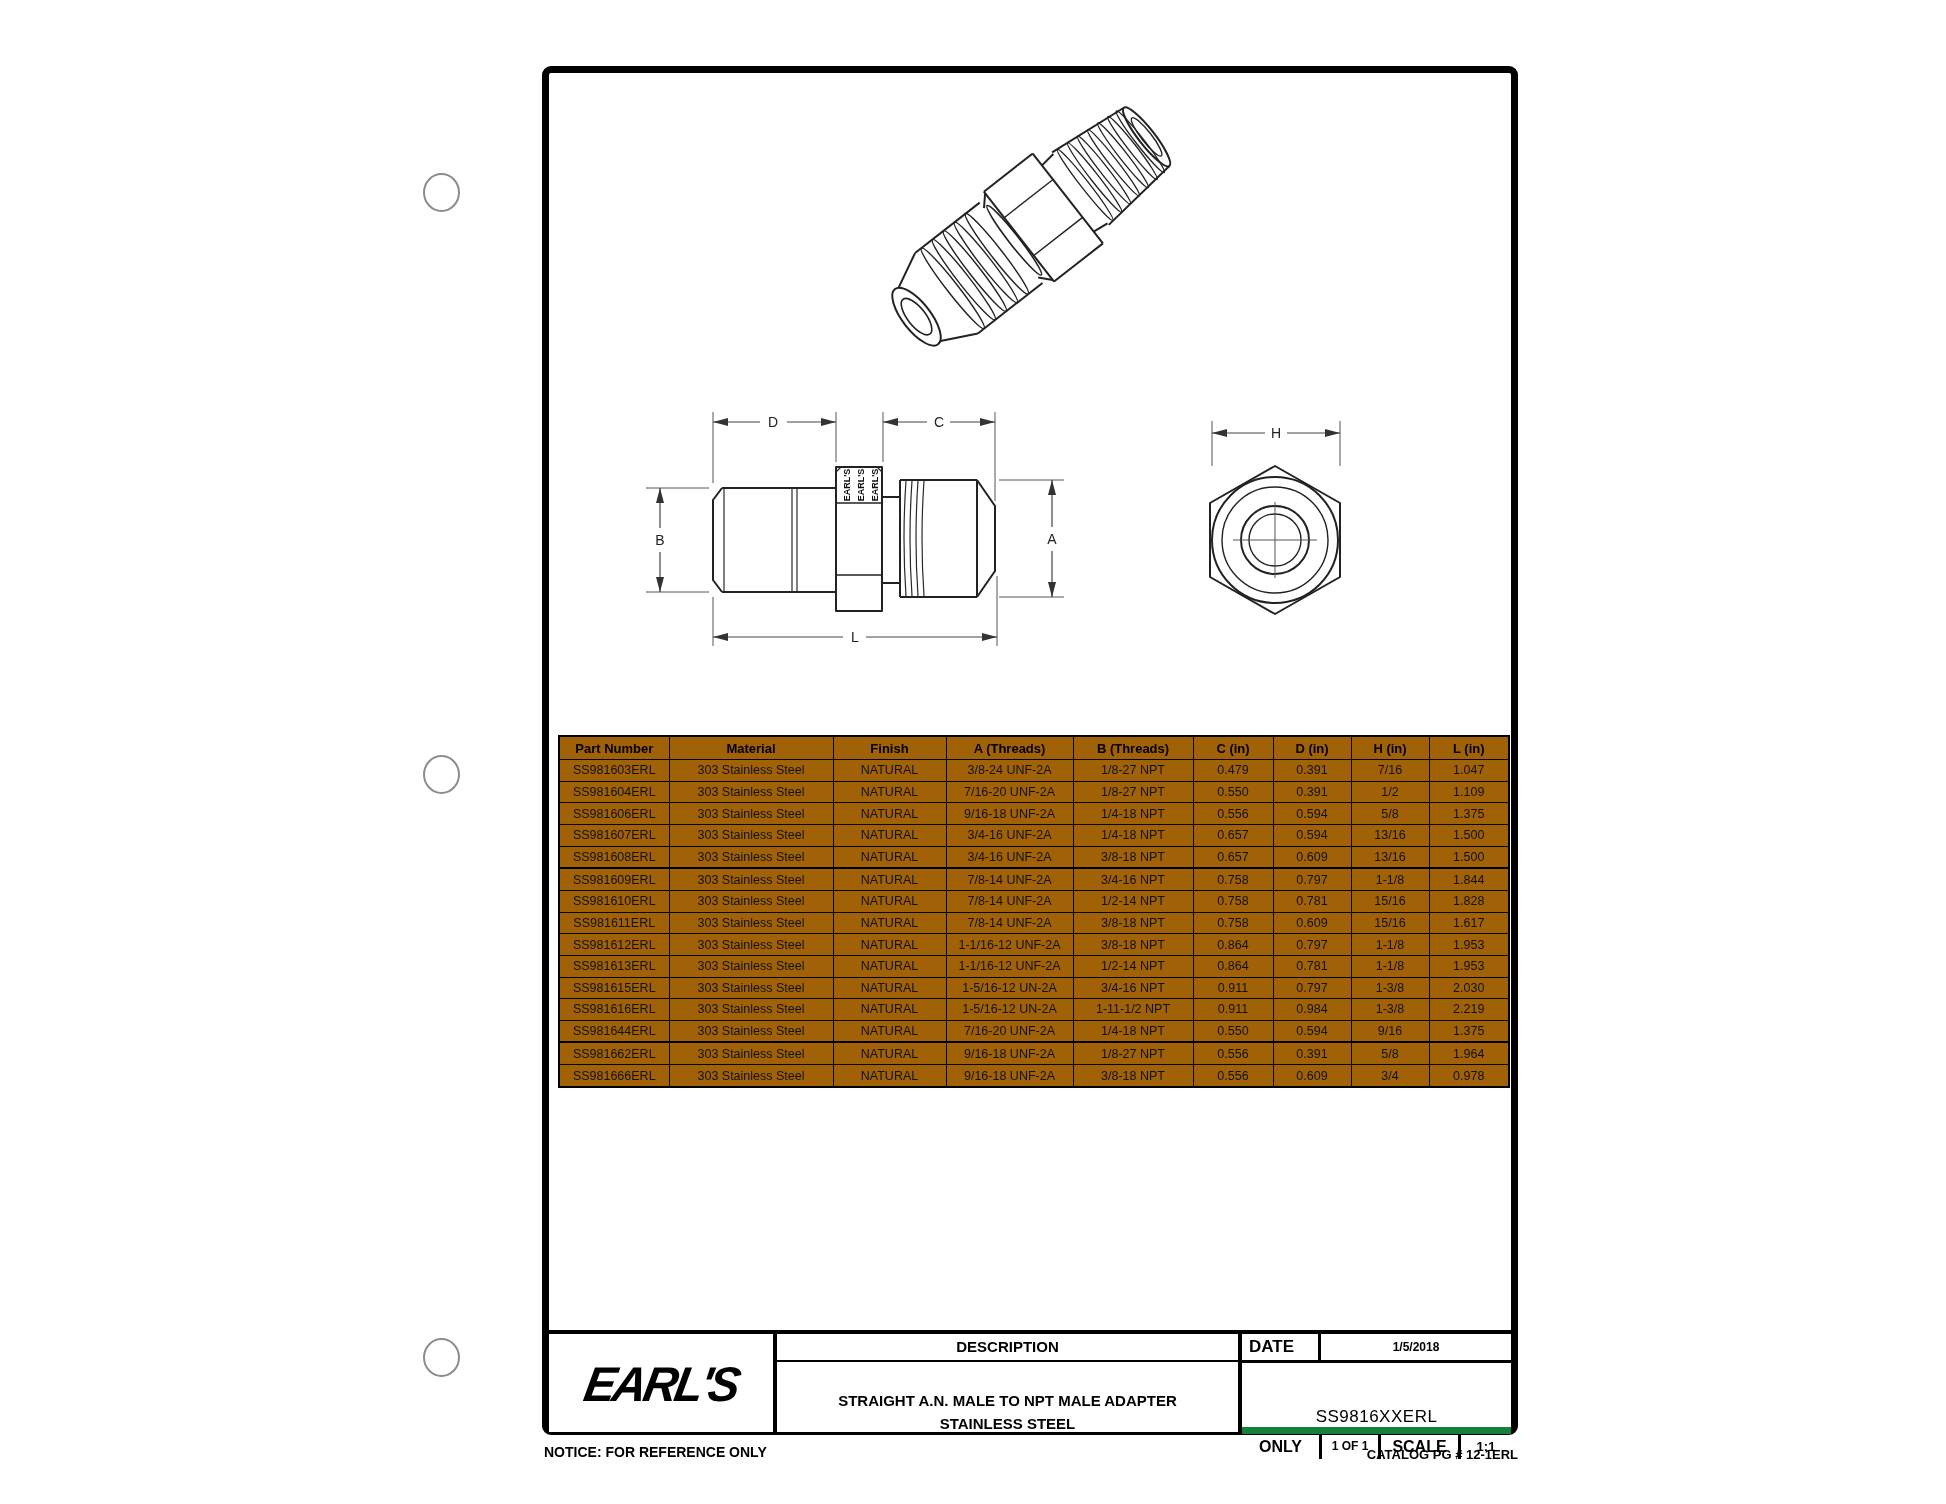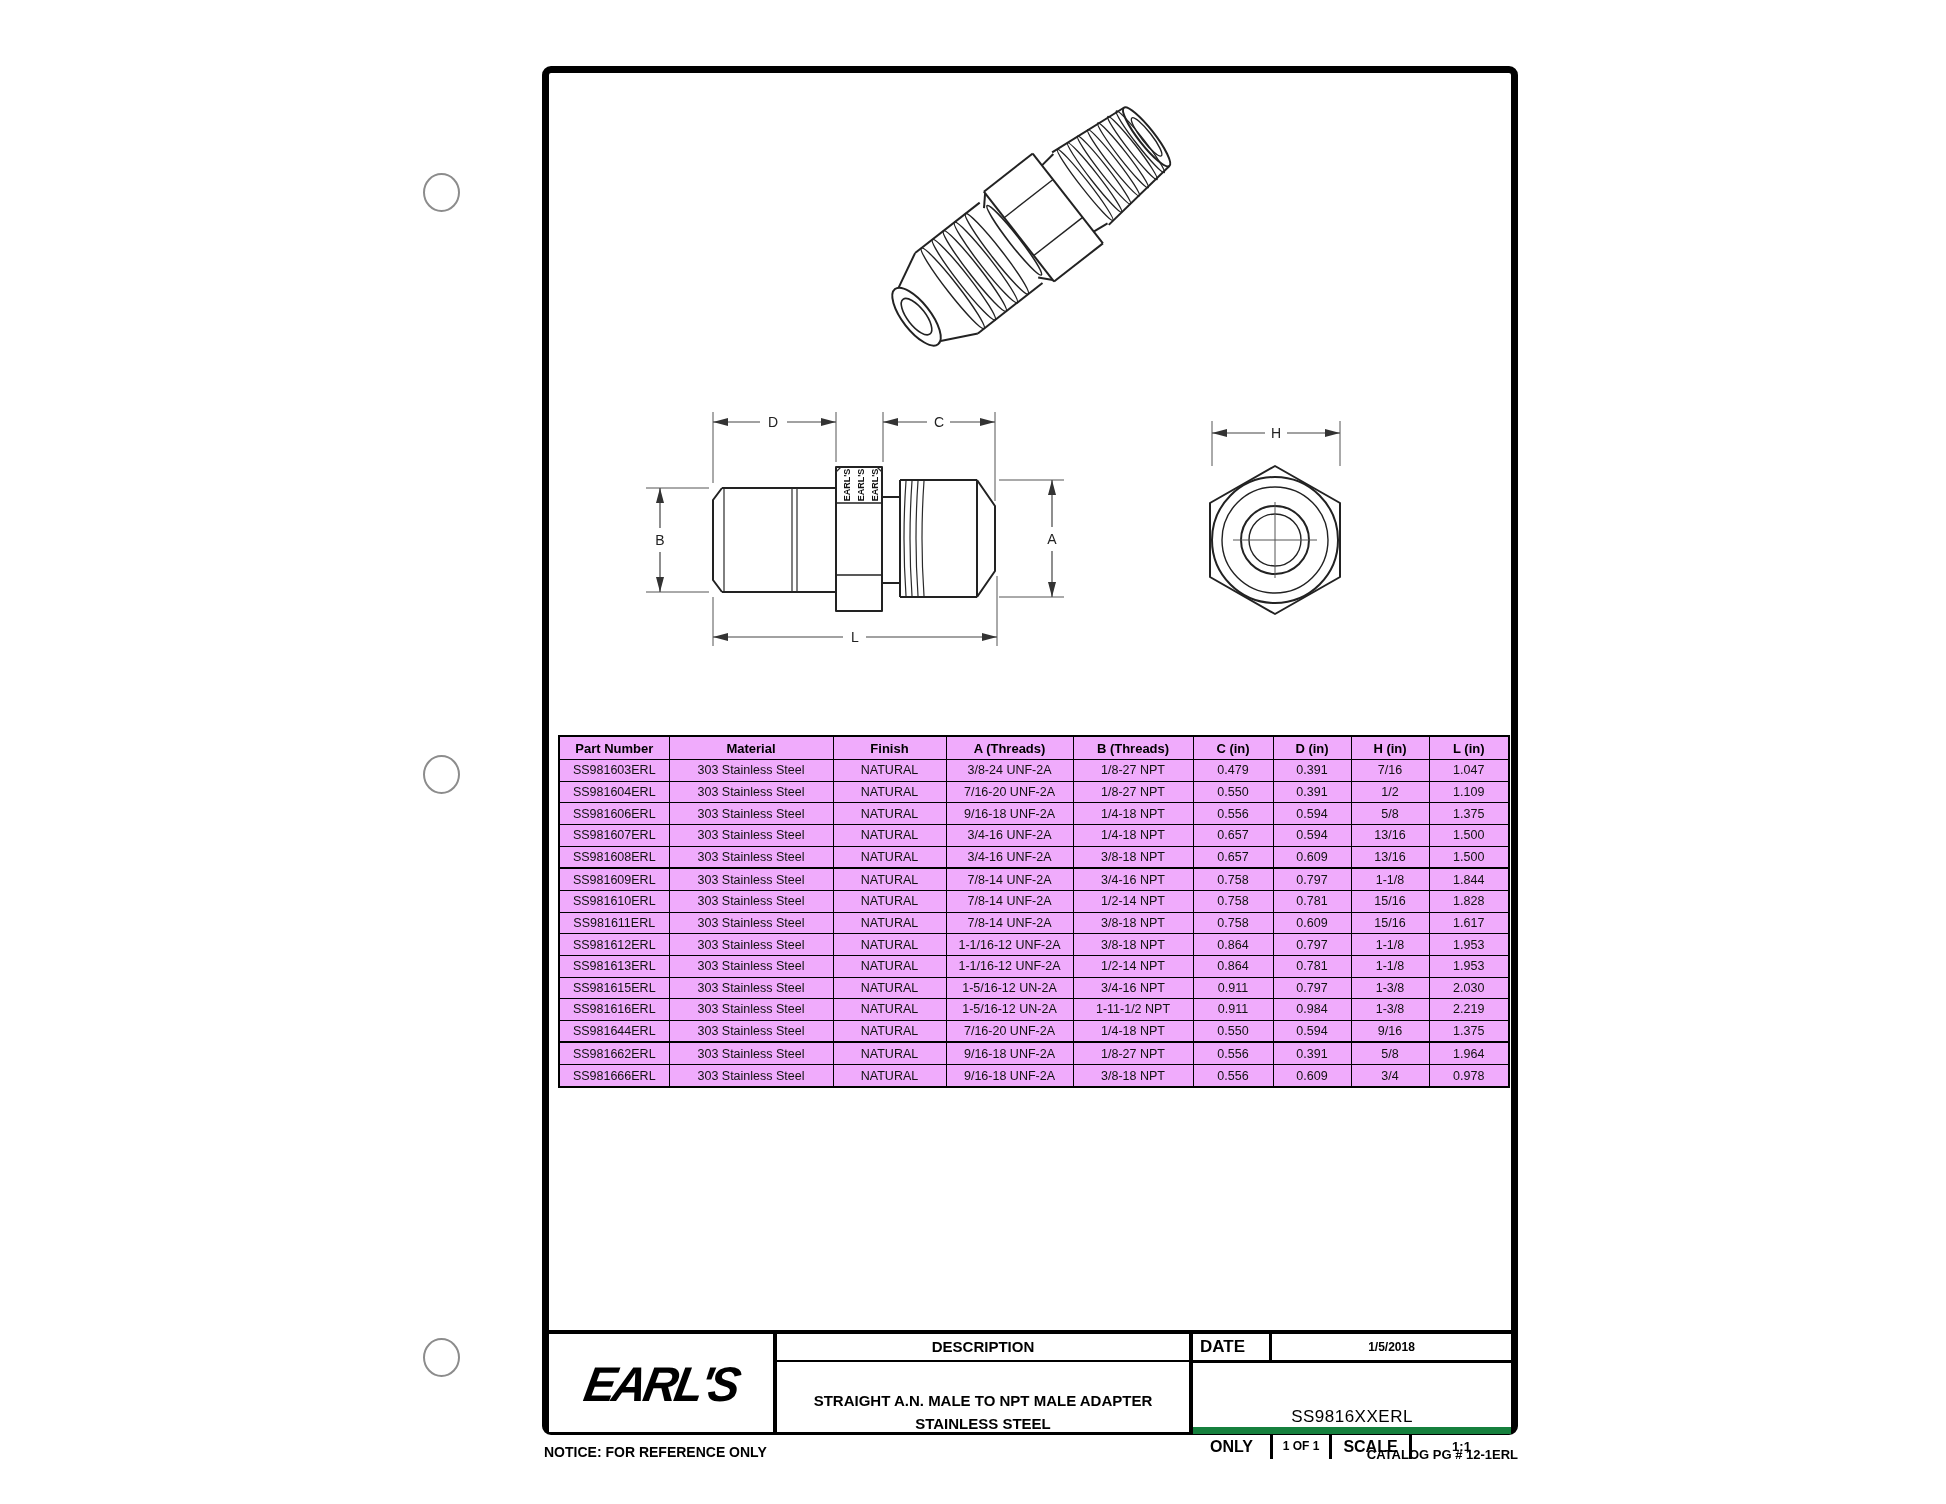--- a/index.html
+++ b/index.html
@@ -12,37 +12,37 @@
 
   
   .hole { position:absolute; width:37px; height:39px; border:2px solid #8c8c8c;
           border-radius:50%; background:#fff; box-sizing:border-box; }
 
   
   .dview { position:absolute; }
 
   
   table.parts { position:absolute; left:558px; top:735px; width:950px; height:353px;
-                border-collapse:collapse; table-layout:fixed; background:#f0abfc; }
+                border-collapse:collapse; table-layout:fixed; background:#a16207; }
   table.parts th, table.parts td { border:1px solid #000; padding:0 2px; text-align:center;
                 overflow:hidden; white-space:nowrap; }
   table.parts th { font-size:13px; font-weight:bold; height:22px; }
   table.parts td { font-size:12.5px; height:19px; color:#111; }
   table.parts { border:2px solid #000; }
   table.parts tbody tr:nth-child(5) td,
   table.parts tbody tr:nth-child(13) td { border-bottom-width:2px; }
 
   
   .title-block { position:absolute; left:549px; top:1330px; width:962px; height:98px;
                  border-top:4px solid #000; display:flex; box-sizing:content-box; background:#fff; }
   .tb-logo { width:228px; border-right:4px solid #000; display:flex; align-items:center;
              justify-content:center; box-sizing:border-box; }
   .earls-logo { font-style:italic; font-weight:bold; font-size:47px; letter-spacing:-3px;
                 transform:skewX(-10deg) scaleY(1.04); white-space:nowrap; }
-  .tb-desc { width:416px; border-right:4px solid #000; box-sizing:border-box;
+  .tb-desc { width:465px; border-right:4px solid #000; box-sizing:border-box;
              display:flex; flex-direction:column; }
   .tb-desc-header { height:26px; line-height:26px; border-bottom:2px solid #000;
                     text-align:center; font-weight:bold; font-size:15px; }
   .tb-desc-body { flex:1; display:flex; flex-direction:column; justify-content:flex-end; gap:6px; }
   .tb-desc-line { text-align:center; font-weight:bold; font-size:15px; }
   .tb-right { flex:1; display:flex; flex-direction:column; }
   .tb-date-row { height:26px; display:flex; border-bottom:3px solid #000; }
   .tb-date-label { width:79px; border-right:3px solid #000; font-weight:bold; font-size:17px;
                    line-height:26px; padding-left:7px; box-sizing:border-box; }
   .tb-date-value { flex:1; text-align:center; font-weight:bold; font-size:12px; line-height:26px; }

